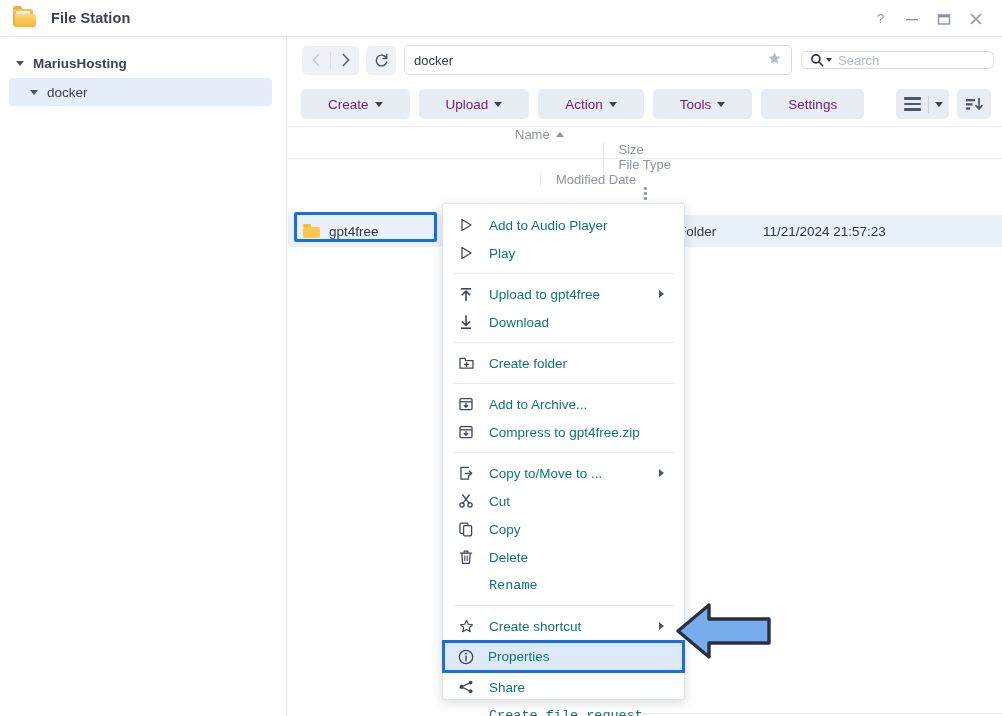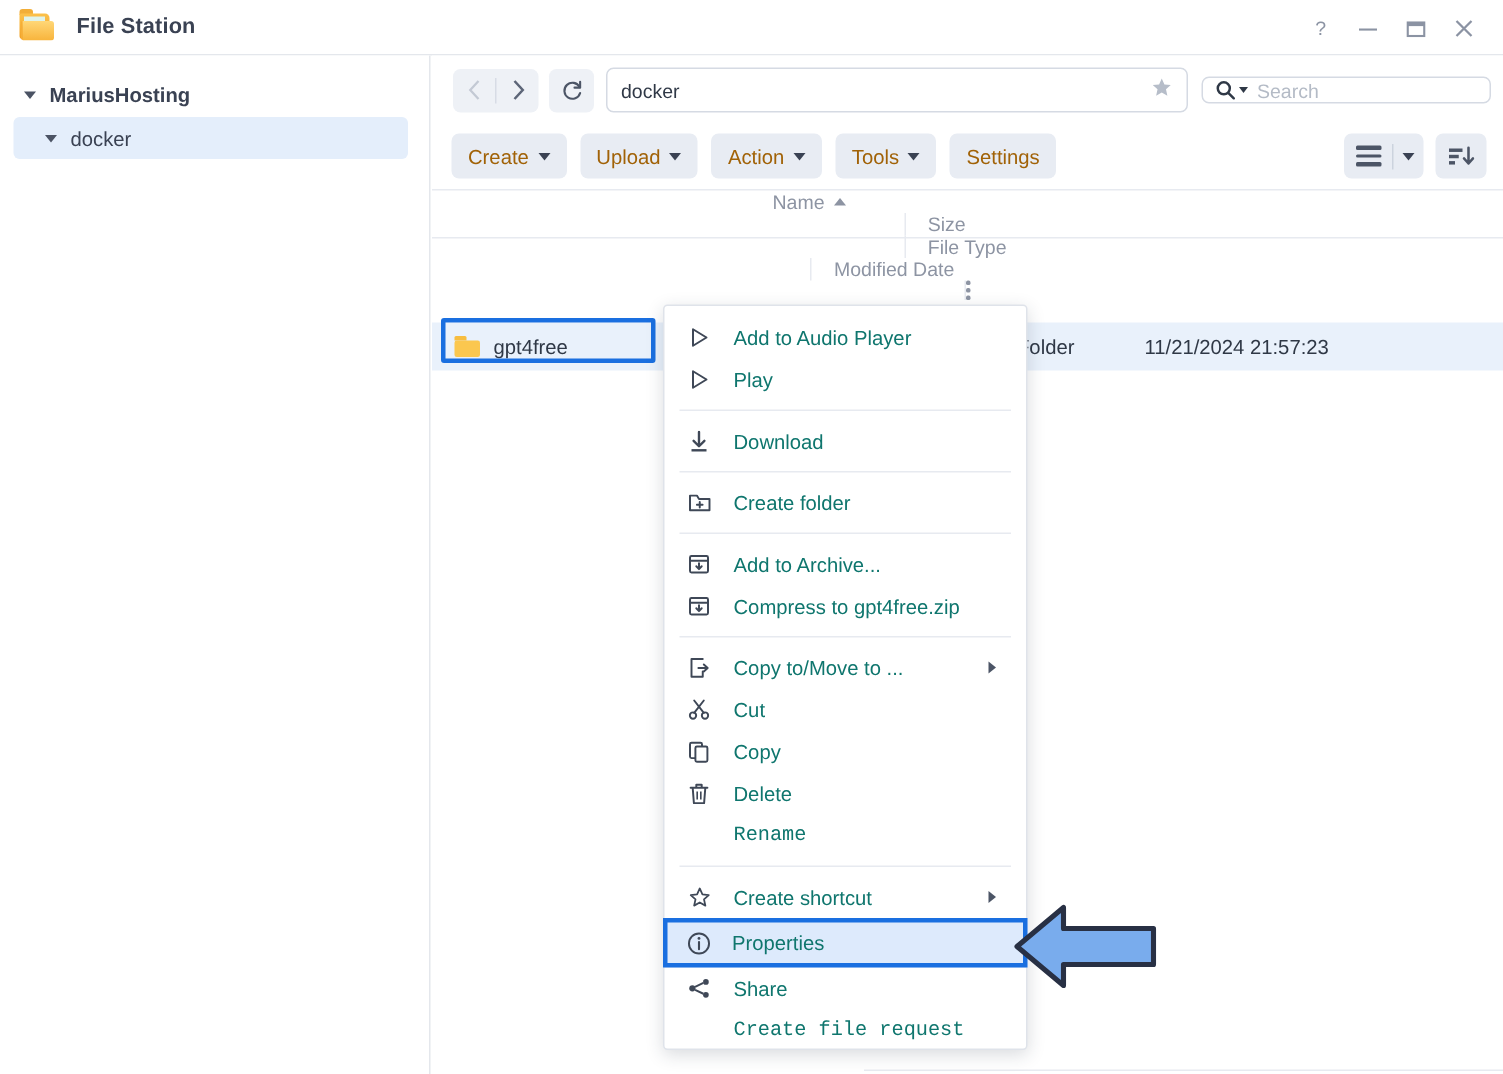--- a/index.html
+++ b/index.html
@@ -144,22 +144,22 @@
   .search-ph { margin-left: 6px; font-size: 13px; color: #b4bbc6; }
 
   .toolbar {
     position: absolute; left: 0; top: 46px;
     width: 714px; height: 42px;
     display: flex; align-items: center; padding-left: 13px;
   }
   .tbtn {
     height: 30px; background: #e8ecf3; border-radius: 5px;
     display: flex; align-items: center; gap: 6px;
-    padding: 0 11px; margin-right: 9px;
-    font-size: 13.5px; color: #a16207;
+    padding: 0 27px; margin-right: 9px;
+    font-size: 13.5px; color: #701a75;
   }
   .tcaret {
     width: 0; height: 0;
     border-left: 4px solid transparent;
     border-right: 4px solid transparent;
     border-top: 5px solid #3a4253;
   }
   .right-tools {
     position: absolute; right: 11px; top: 6px;
     display: flex; align-items: center; gap: 8px;
@@ -485,20 +485,30 @@
       <span class="mi-ico">
         <svg width="14" height="14" viewBox="0 0 14 14">
             <path d="M3 1.5 L12 7 L3 12.5 Z" fill="none" stroke="#3f4857" stroke-width="1.3" stroke-linejoin="round"></path>
           </svg>
       </span>
       <span class="mi-lbl">Play</span>
     </div>
 
     <div class="msep"></div>
 
+    <div class="mi">
+      <span class="mi-ico">
+        <svg width="14" height="15" viewBox="0 0 14 15">
+            <rect x="2" y="1" width="10" height="1.6" fill="#3f4857"></rect>
+            <path d="M7 13.5 L7 4.4 M3.4 7.6 L7 4 L10.6 7.6" stroke="#3f4857" stroke-width="1.6" fill="none" stroke-linecap="round" stroke-linejoin="round"></path>
+          </svg>
+      </span>
+      <span class="mi-lbl">Upload to gpt4free</span>
+      <span class="mi-arrow"></span>
+    </div>
 
     <div class="mi">
       <span class="mi-ico">
         <svg width="14" height="15" viewBox="0 0 14 15">
             <rect x="2" y="12.4" width="10" height="1.6" fill="#3f4857"></rect>
             <path d="M7 1 L7 10.2 M3.4 6.9 L7 10.5 L10.6 6.9" stroke="#3f4857" stroke-width="1.6" fill="none" stroke-linecap="round" stroke-linejoin="round"></path>
           </svg>
       </span>
       <span class="mi-lbl">Download</span>
     </div>

